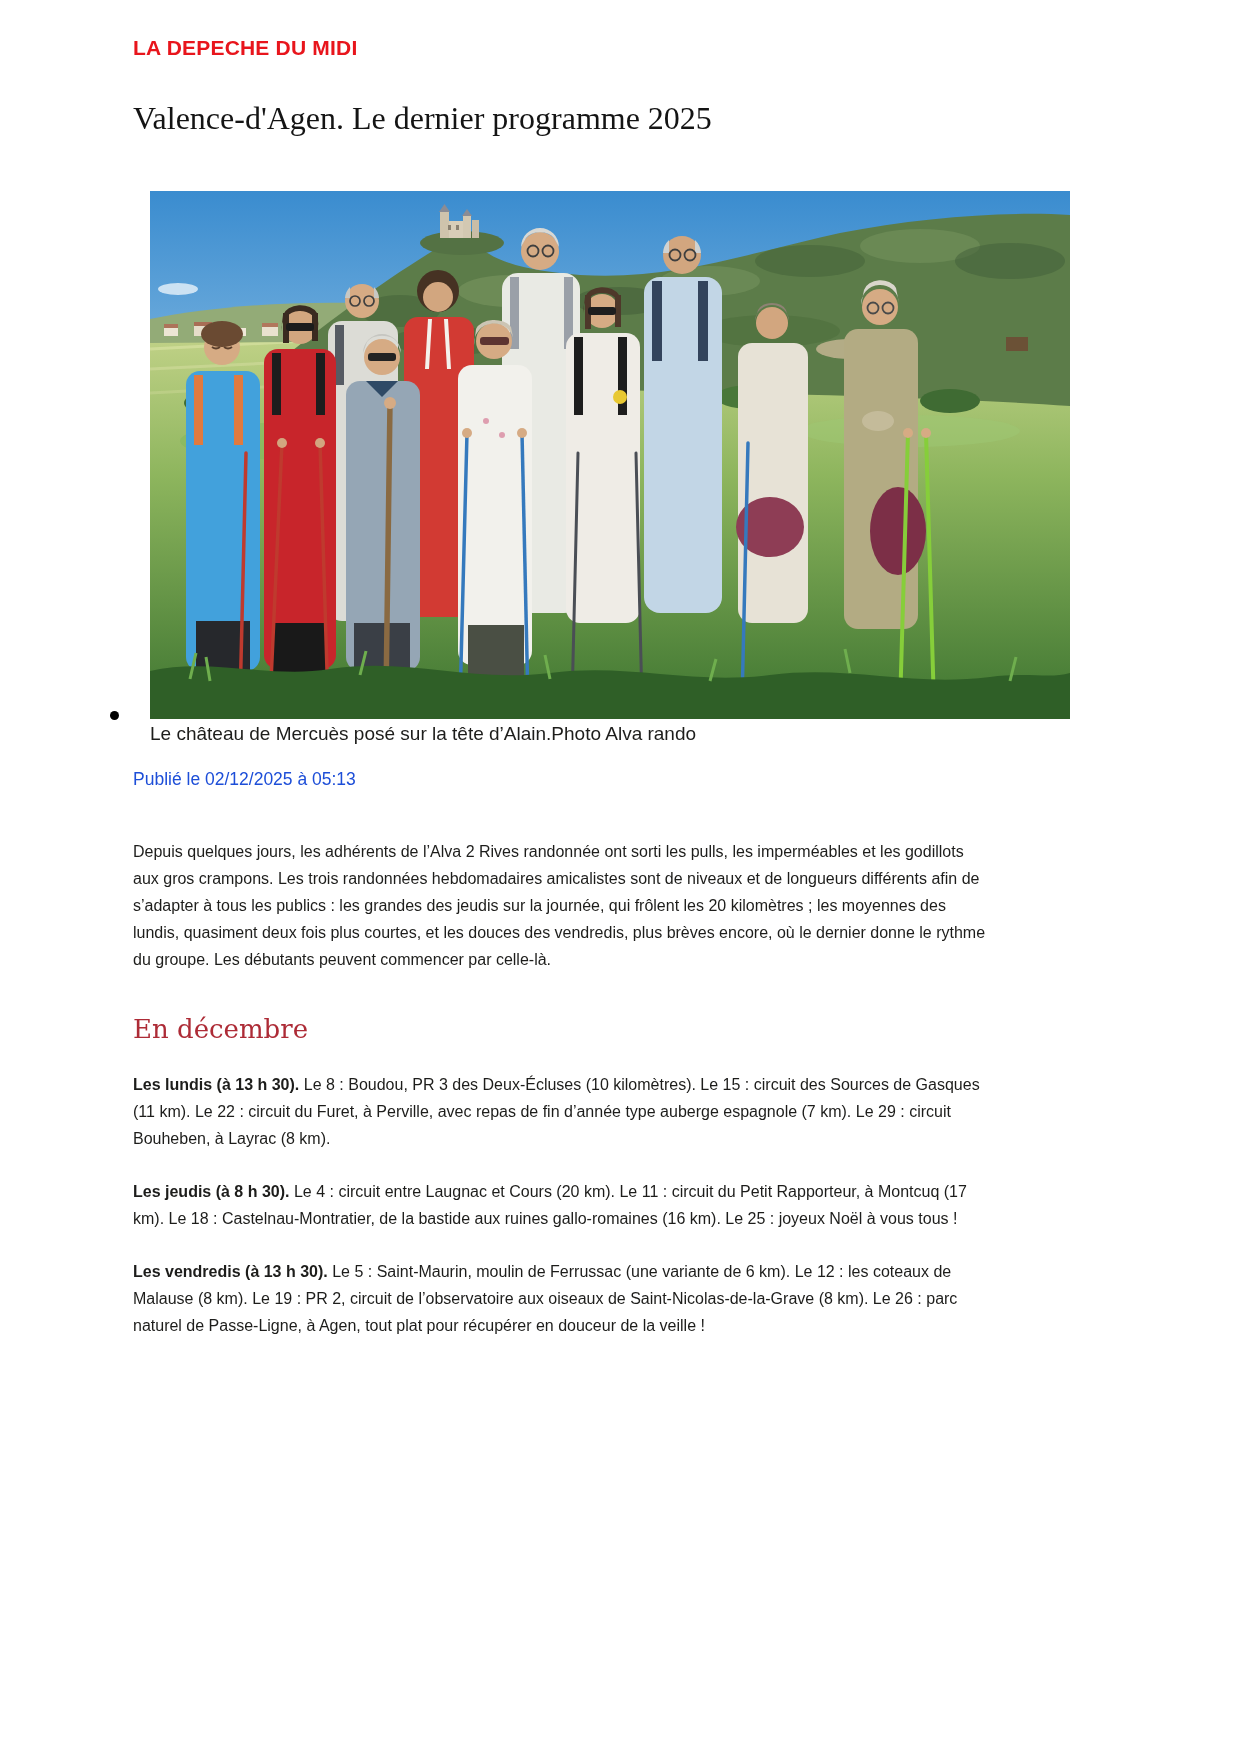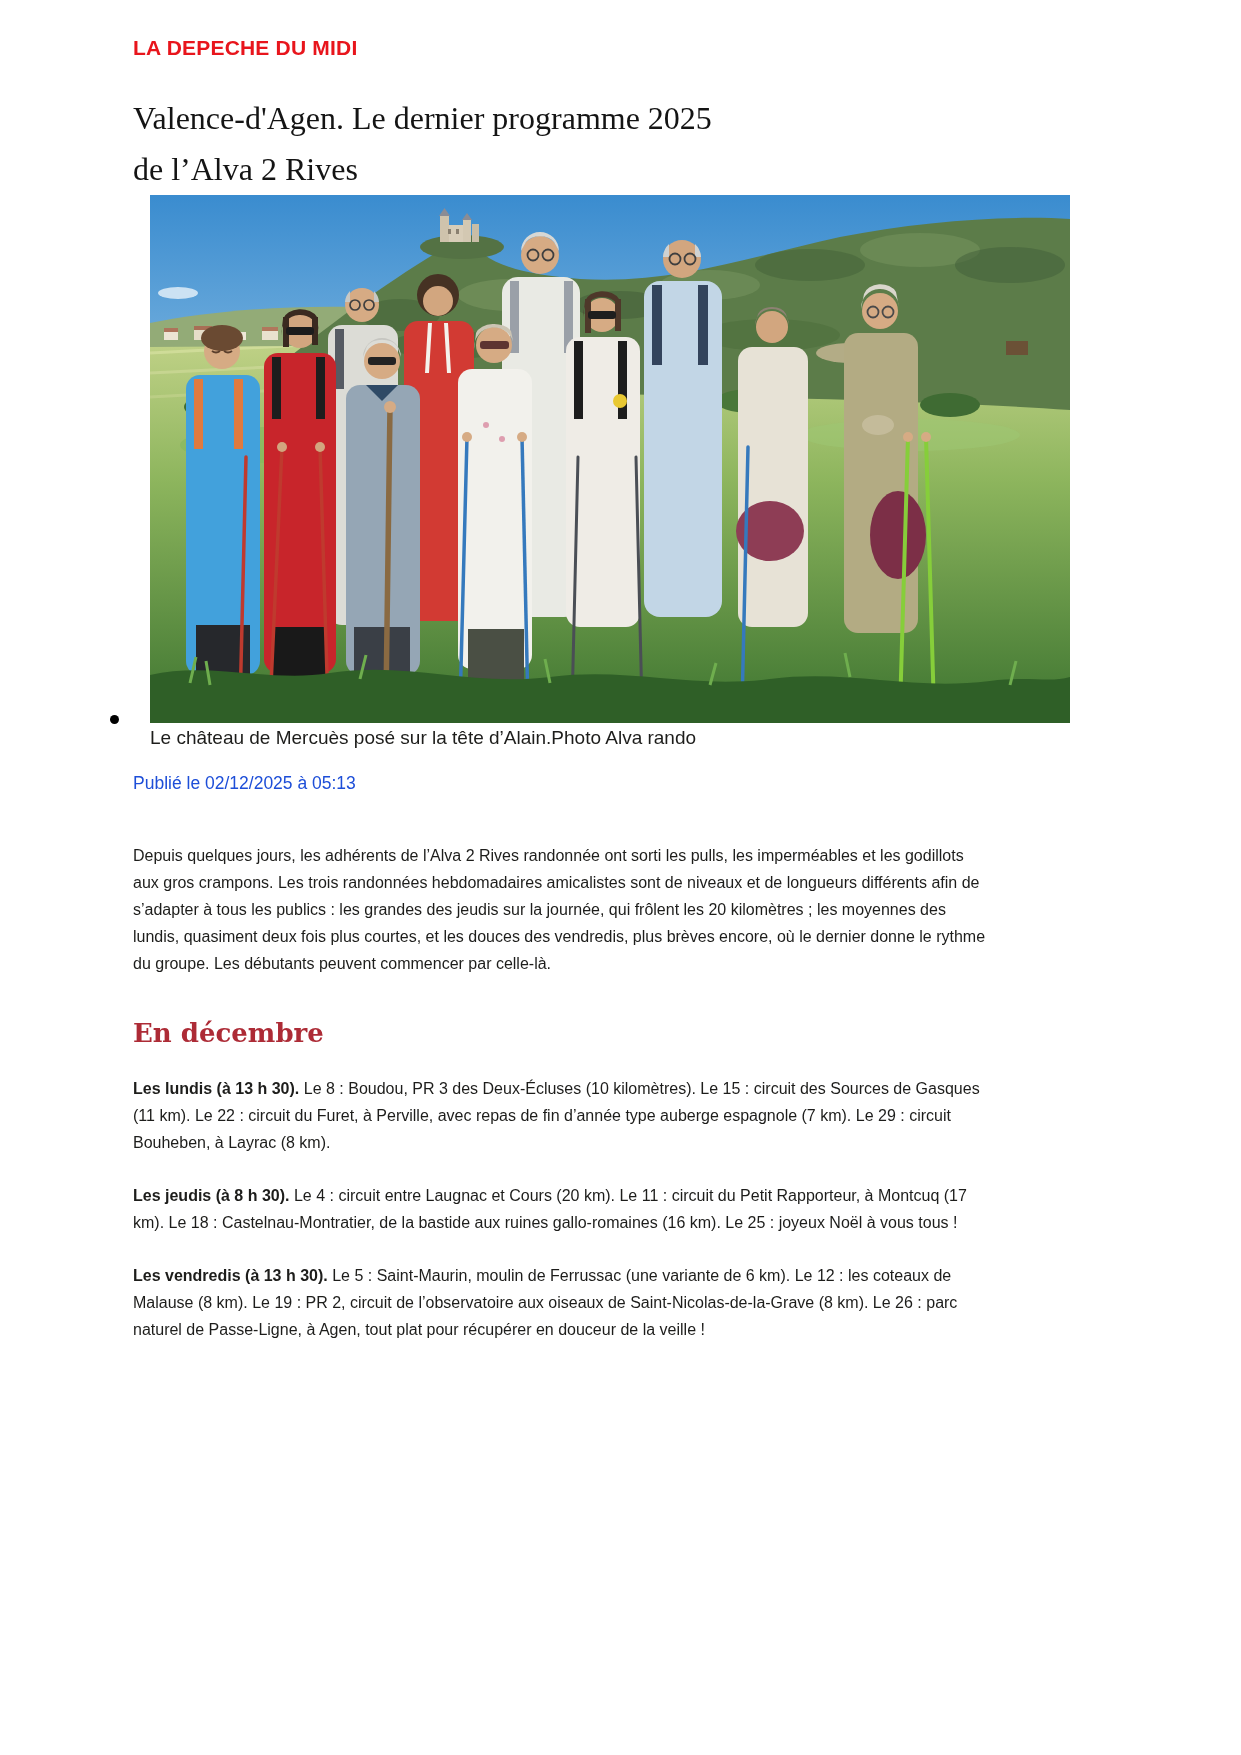--- a/index.html
+++ b/index.html
@@ -14,51 +14,50 @@
     padding-top:36px; font-size:21px; font-weight:bold;
     color:#e8151c; letter-spacing:0.2px;
   }
 
   h1.headline {
     margin:33px 0 0 0; font-family:"Liberation Serif", serif;
     font-weight:400; font-size:32px; line-height:51px; color:#141414;
   }
   h1.headline span { display:block; }
 
-  .figure-wrap { position:relative; margin-left:17px; }
+  .figure-wrap { position:relative; margin-top:47px; margin-left:17px; }
   .list-bullet {
     position:absolute; left:-40px; bottom:26px;
     width:9px; height:9px; border-radius:50%; background:#000;
   }
   .photo-frame { width:920px; height:528px; display:block; }
   .caption { margin-top:3px; font-size:19px; line-height:24px; color:#1d1d1b; }
 
   .published { margin-top:23px; font-size:17.5px; color:#1d4ed8; }
 
   .bodycol { width:856px; }
   p.bodytext { margin:26px 0 0 0; font-size:16px; line-height:27px; color:#1d1d1b; }
   p.intro { margin-top:48px; }
 
   h2.section-heading {
     margin:40px 0 0 0; font-family:"DejaVu Serif", serif;
-    font-weight:700; font-size:26px; line-height:32px; color:#ad2b36;
+    font-weight:400; font-size:26px; line-height:32px; color:#ad2b36;
   }
   p.sched-first { }
   p.bodytext strong { font-weight:bold; }
 </style>
 </head>
 <body>
 
 <div class="article">
 
   <div class="masthead">LA DEPECHE DU MIDI</div>
 
   <h1 class="headline">
     <span>Valence-d'Agen. Le dernier programme 2025</span>
-    <span>de l’Alva 2 Rives</span>
   </h1>
 
   <div class="figure-wrap">
     <span class="list-bullet"></span>
 
     <svg class="photo-frame" viewBox="0 0 920 528" aria-hidden="true">
       <defs>
         <linearGradient id="skyG" x1="0" y1="0" x2="0" y2="1">
           <stop offset="0" stop-color="#3a8ccf"></stop>
             <stop offset="1" stop-color="#9cc8e8"></stop>

